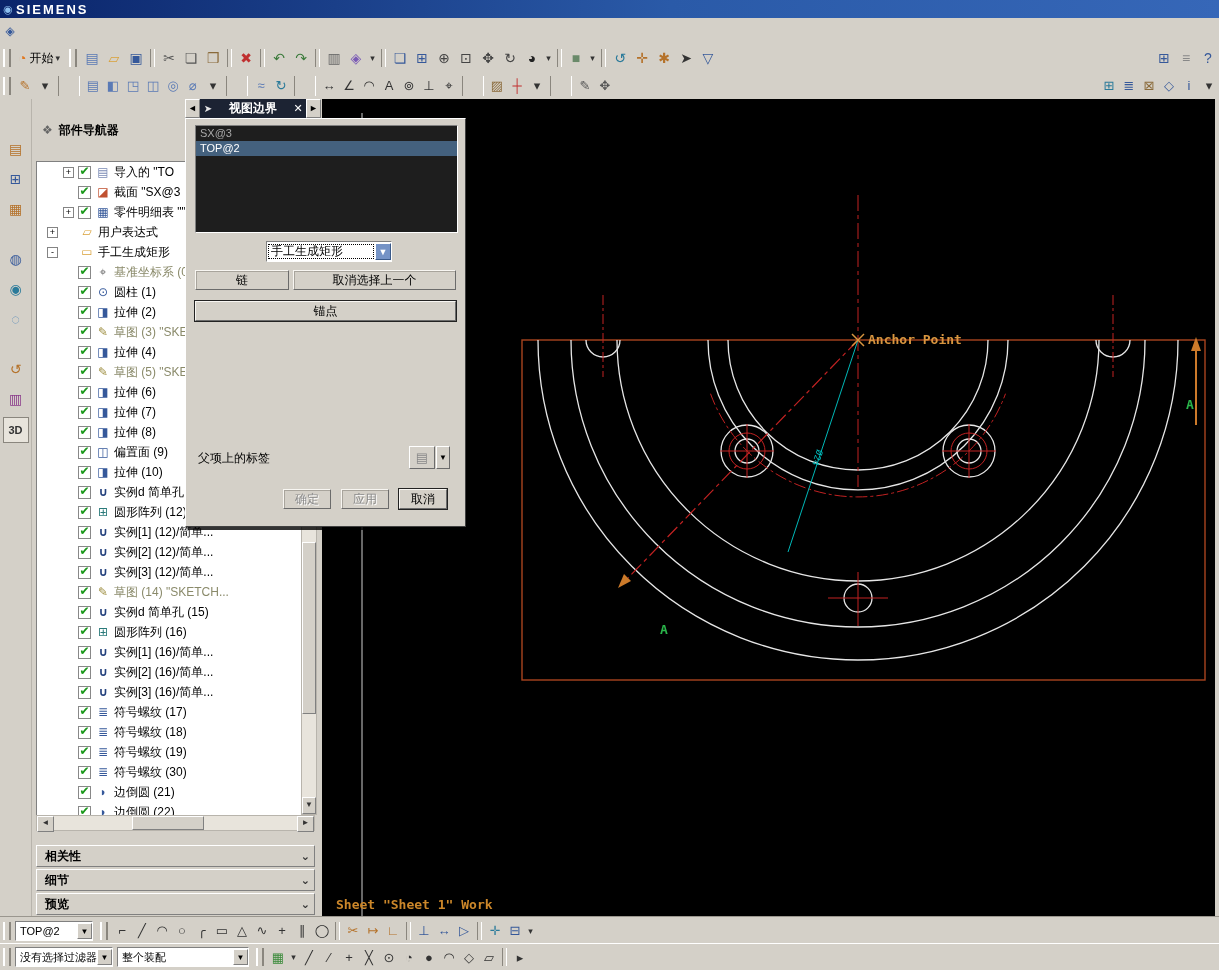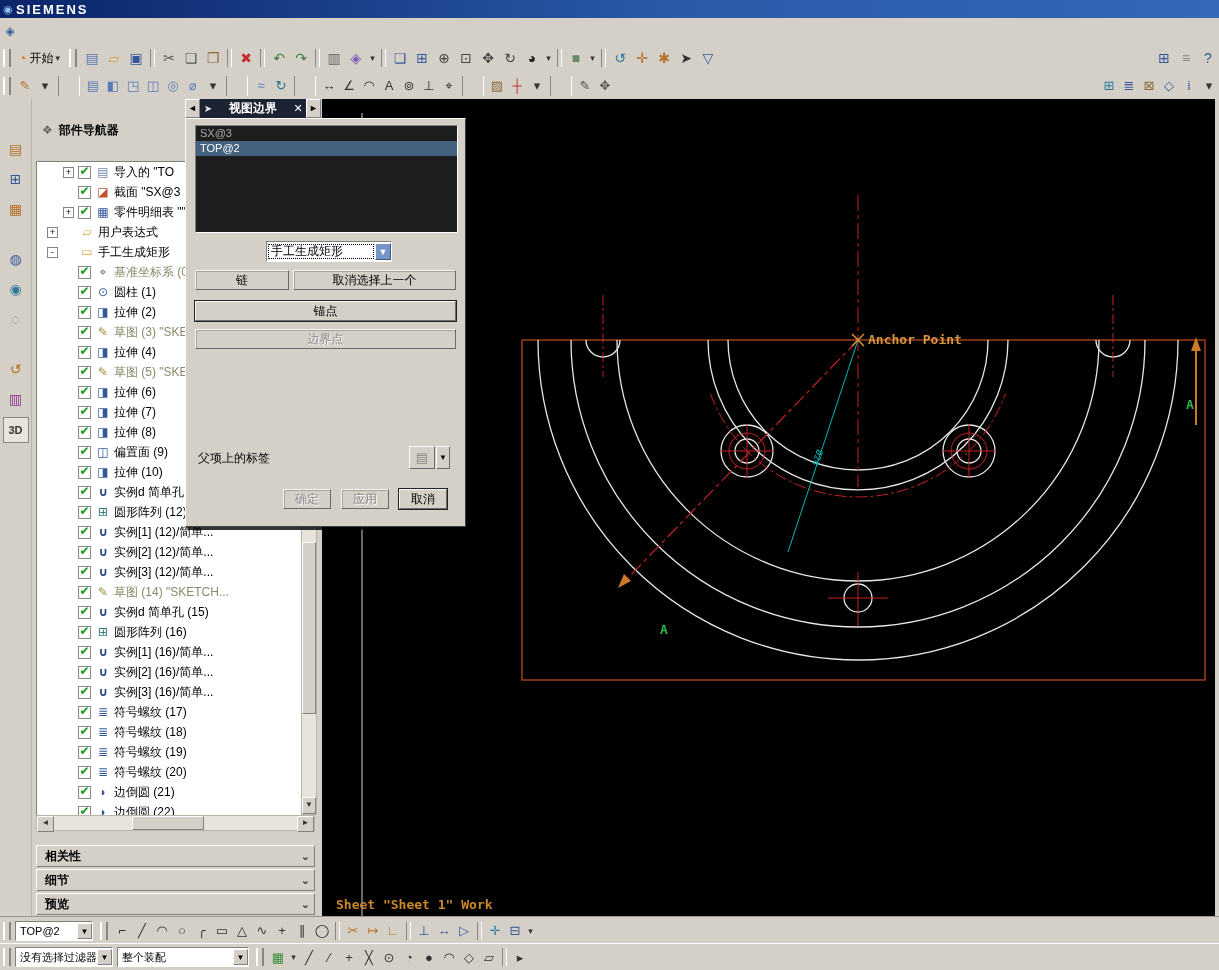--- a/index.html
+++ b/index.html
@@ -557,21 +557,21 @@
             <span class="tchk">✔</span>
             <span class="ticon ic-thread"></span>
             <span class="tlabel">符号螺纹 (19)</span>
           </div>
 
           <div class="tree-row">
             <span class="tindent lv1"></span>
             <span class="texp" style="visibility: hidden;"></span>
             <span class="tchk">✔</span>
             <span class="ticon ic-thread"></span>
-            <span class="tlabel">符号螺纹 (20)</span>
+            <span class="tlabel">符号螺纹 (30)</span>
           </div>
 
           <div class="tree-row">
             <span class="tindent lv1"></span>
             <span class="texp" style="visibility: hidden;"></span>
             <span class="tchk">✔</span>
             <span class="ticon ic-blend"></span>
             <span class="tlabel">边倒圆 (21)</span>
           </div>
 
@@ -691,21 +691,20 @@
 
           <div class="dlg-li sel">TOP@2</div>
         </div>
       <div class="dlg-combo">
         <span class="ctext">手工生成矩形</span>
         <span class="cbtn">▼</span>
       </div>
       <div class="d-btn" style="left:9px;top:151px;width:94px;">链</div>
       <div class="d-btn" style="left:107px;top:151px;width:163px;">取消选择上一个</div>
       <div class="d-btn default" style="left:9px;top:182px;width:261px;">锚点</div>
-      <div class="d-btn disabled" style="left:9px;top:210px;width:261px;">边界点</div>
       <div class="dlg-plabel">父项上的标签</div>
       <div class="p-iconbtn">▤</div>
       <div class="p-dd">▼</div>
       <div class="d-btn disabled" style="left:97px;top:370px;width:48px;">确定</div>
       <div class="d-btn disabled" style="left:155px;top:370px;width:48px;">应用</div>
       <div class="d-btn default" style="left:213px;top:370px;width:48px;">取消</div>
     </div>
 
   </div>
 

